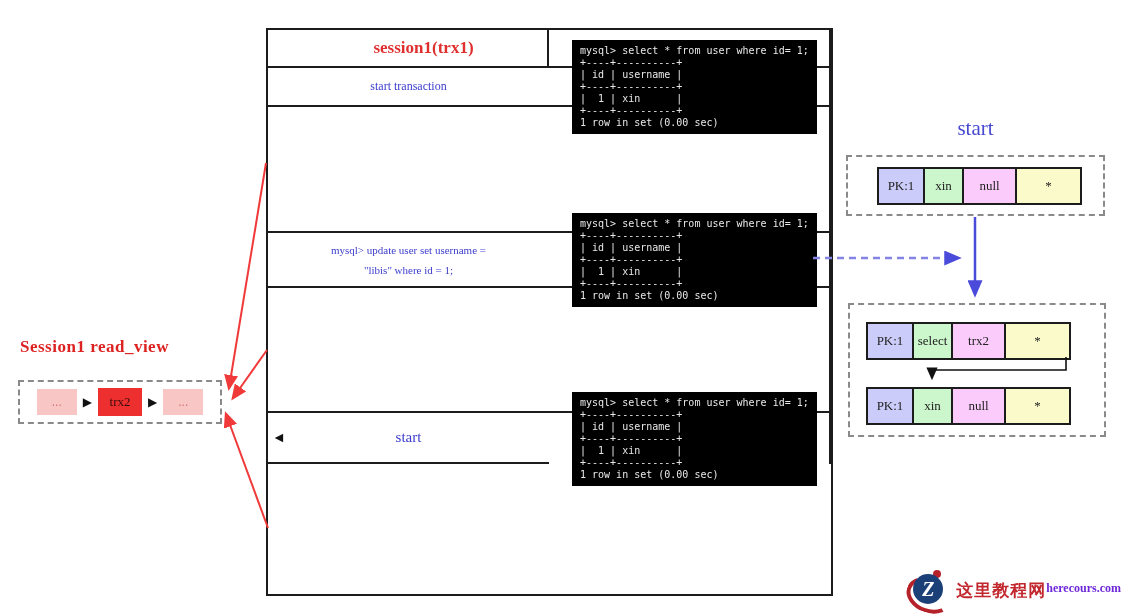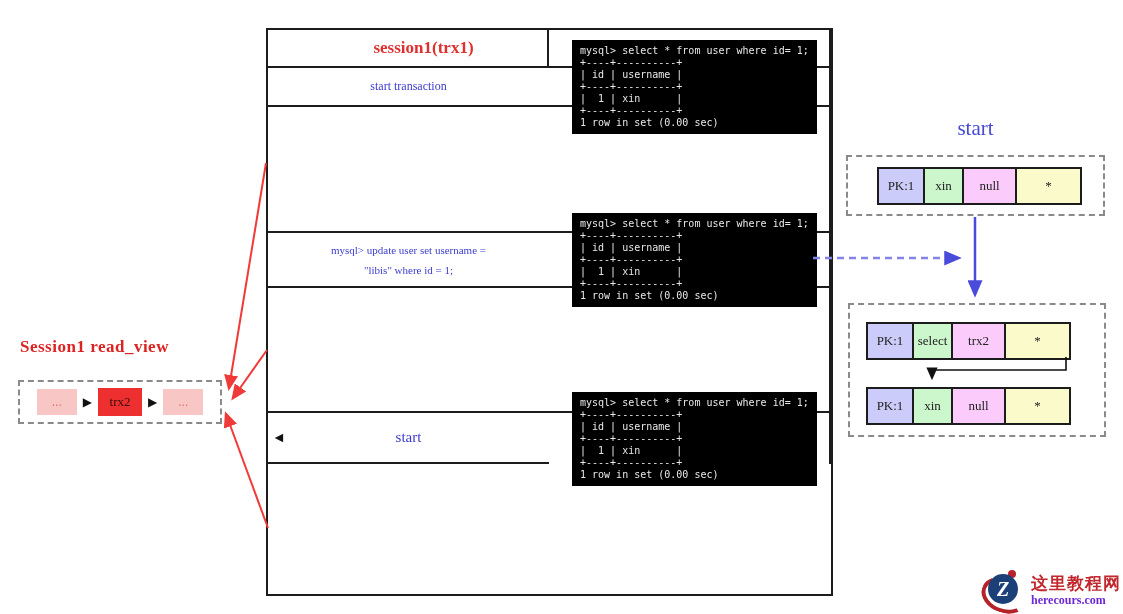--- a/index.html
+++ b/index.html
@@ -65,21 +65,21 @@
   
   .wm{position:absolute;right:2px;bottom:2px;display:flex;align-items:center;gap:5px;}
   .wm-logo{position:relative;width:46px;height:42px;}
   .wm-swoosh{position:absolute;left:1px;top:7px;width:40px;height:28px;border:4px solid #b5222a;
              border-radius:50%;border-top-color:transparent;border-right-color:transparent;
              transform:rotate(18deg);}
   .wm-dot{position:absolute;left:28px;top:0;width:8px;height:8px;background:#b5222a;border-radius:50%;}
   .wm-circle{position:absolute;left:8px;top:4px;width:30px;height:30px;border-radius:50%;
              background:#1b3f77;color:#fff;display:flex;align-items:center;justify-content:center;
              font-style:italic;font-weight:bold;font-size:20px;}
-  .wm-text{display:flex;flex-direction:column;line-height:1.1;}
+  .wm-text{display:flex;flex-direction:row;line-height:1.1;}
   .wm-cn{color:#c1272d;font-weight:bold;font-size:17px;letter-spacing:1px;
          font-family:"Liberation Sans",sans-serif;}
   .wm-en{color:#6d28d9;font-weight:bold;font-size:12px;}
 </style>
 </head>
 <body>
 
 <div class="canvas">
 
   <div class="tbl">

